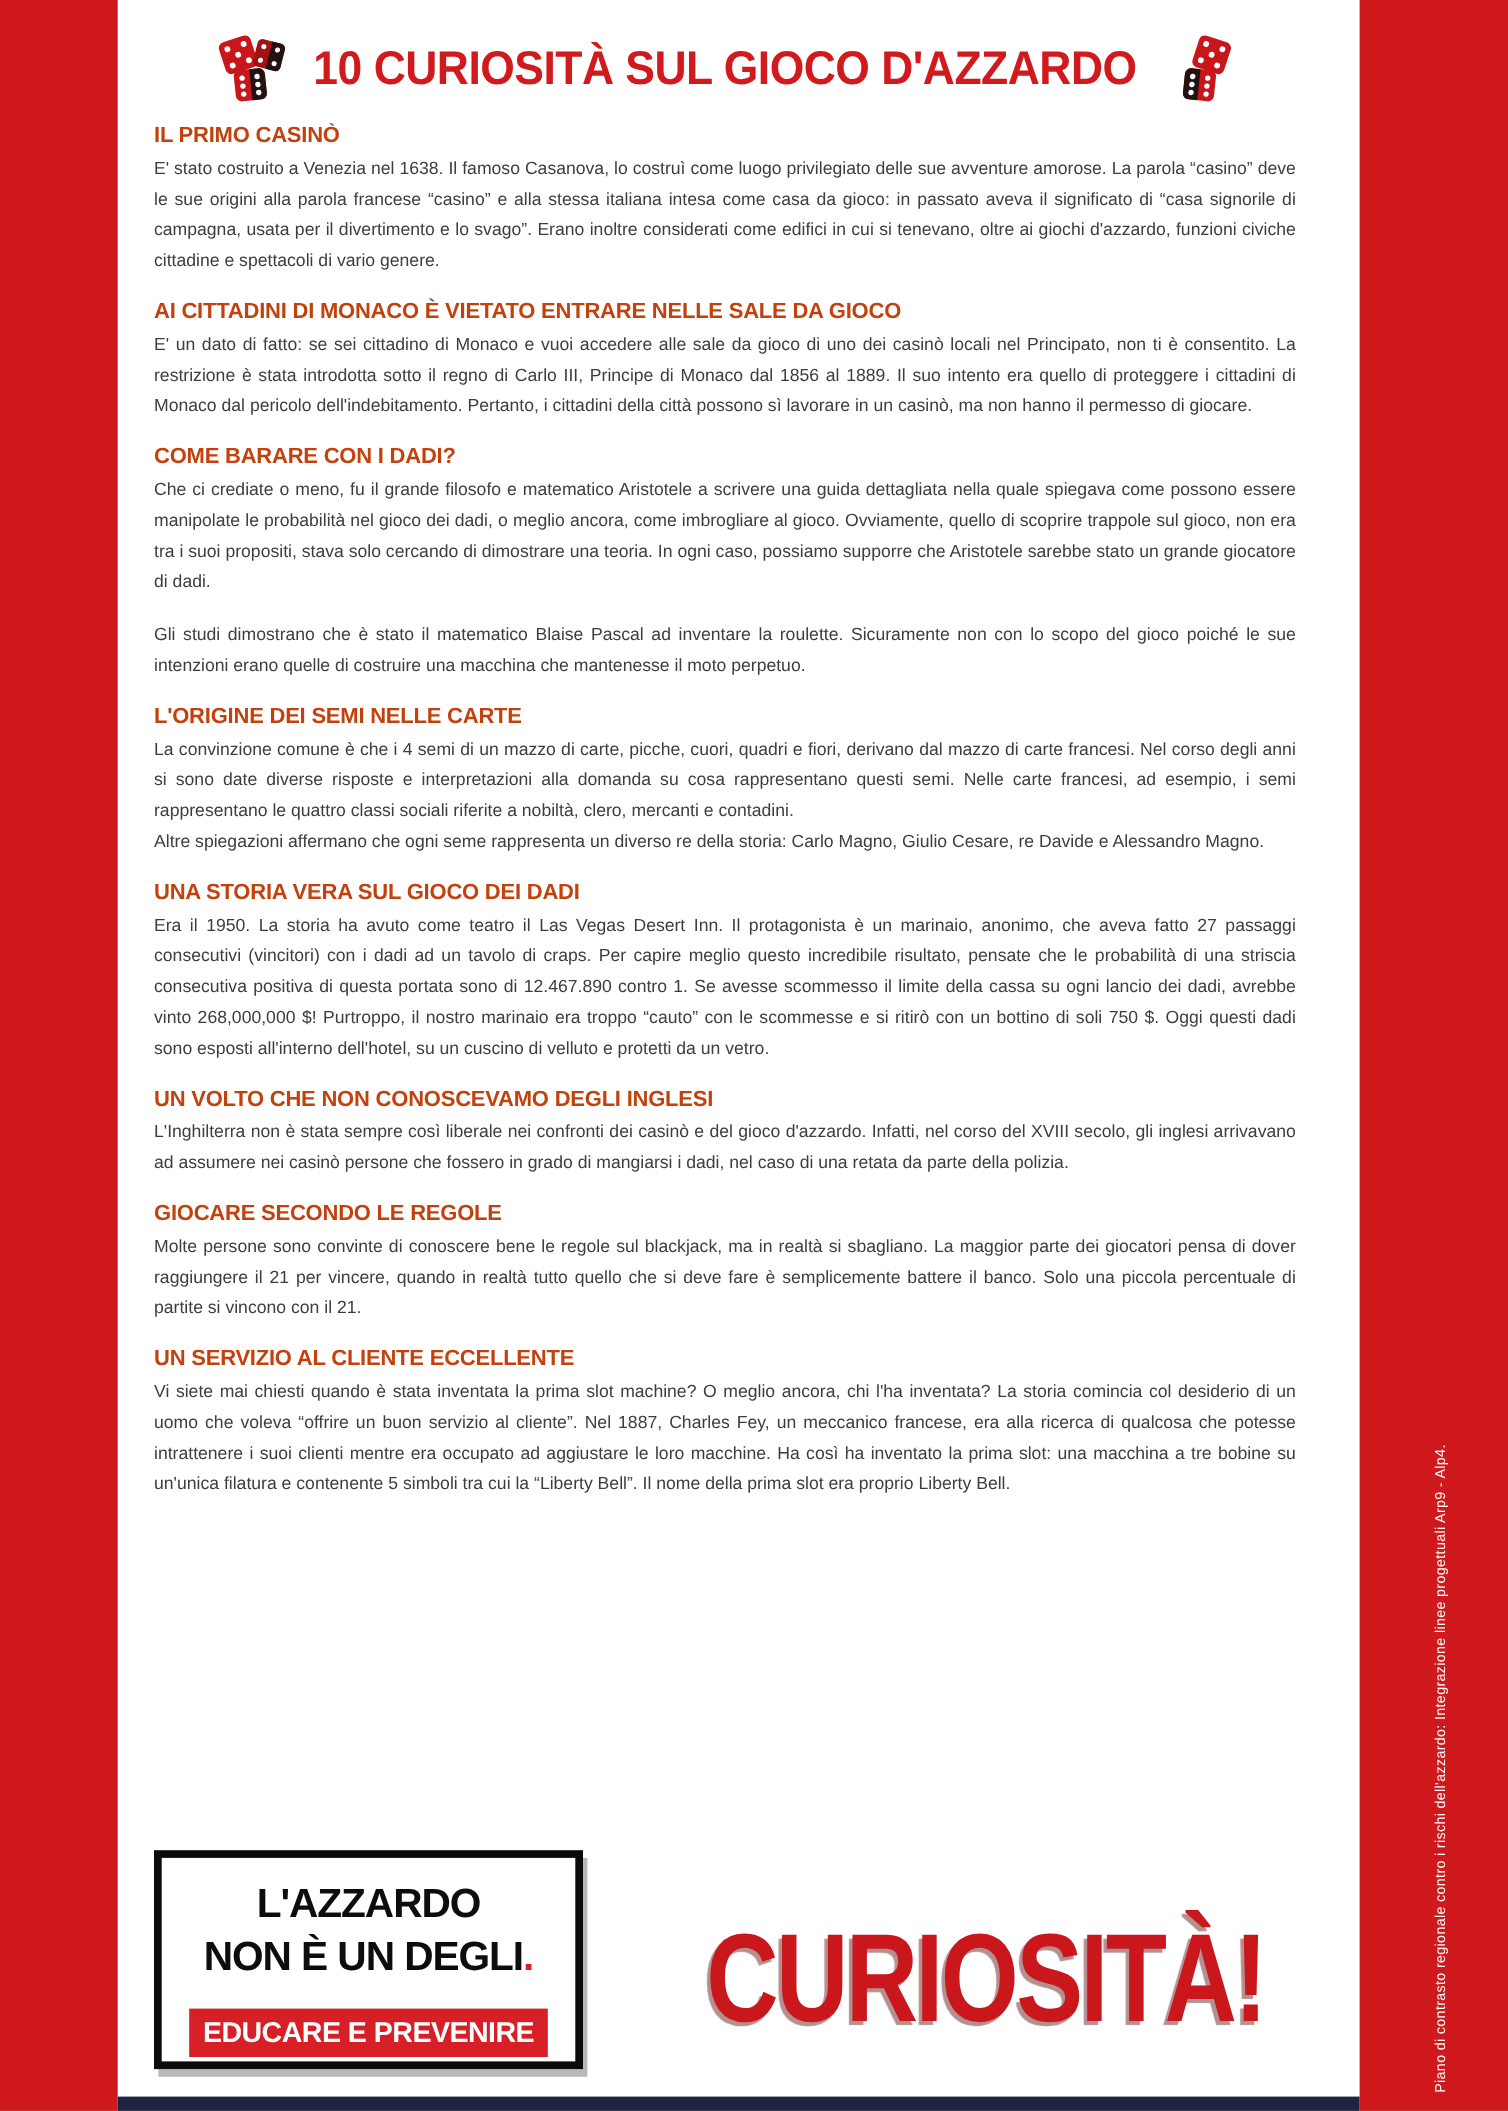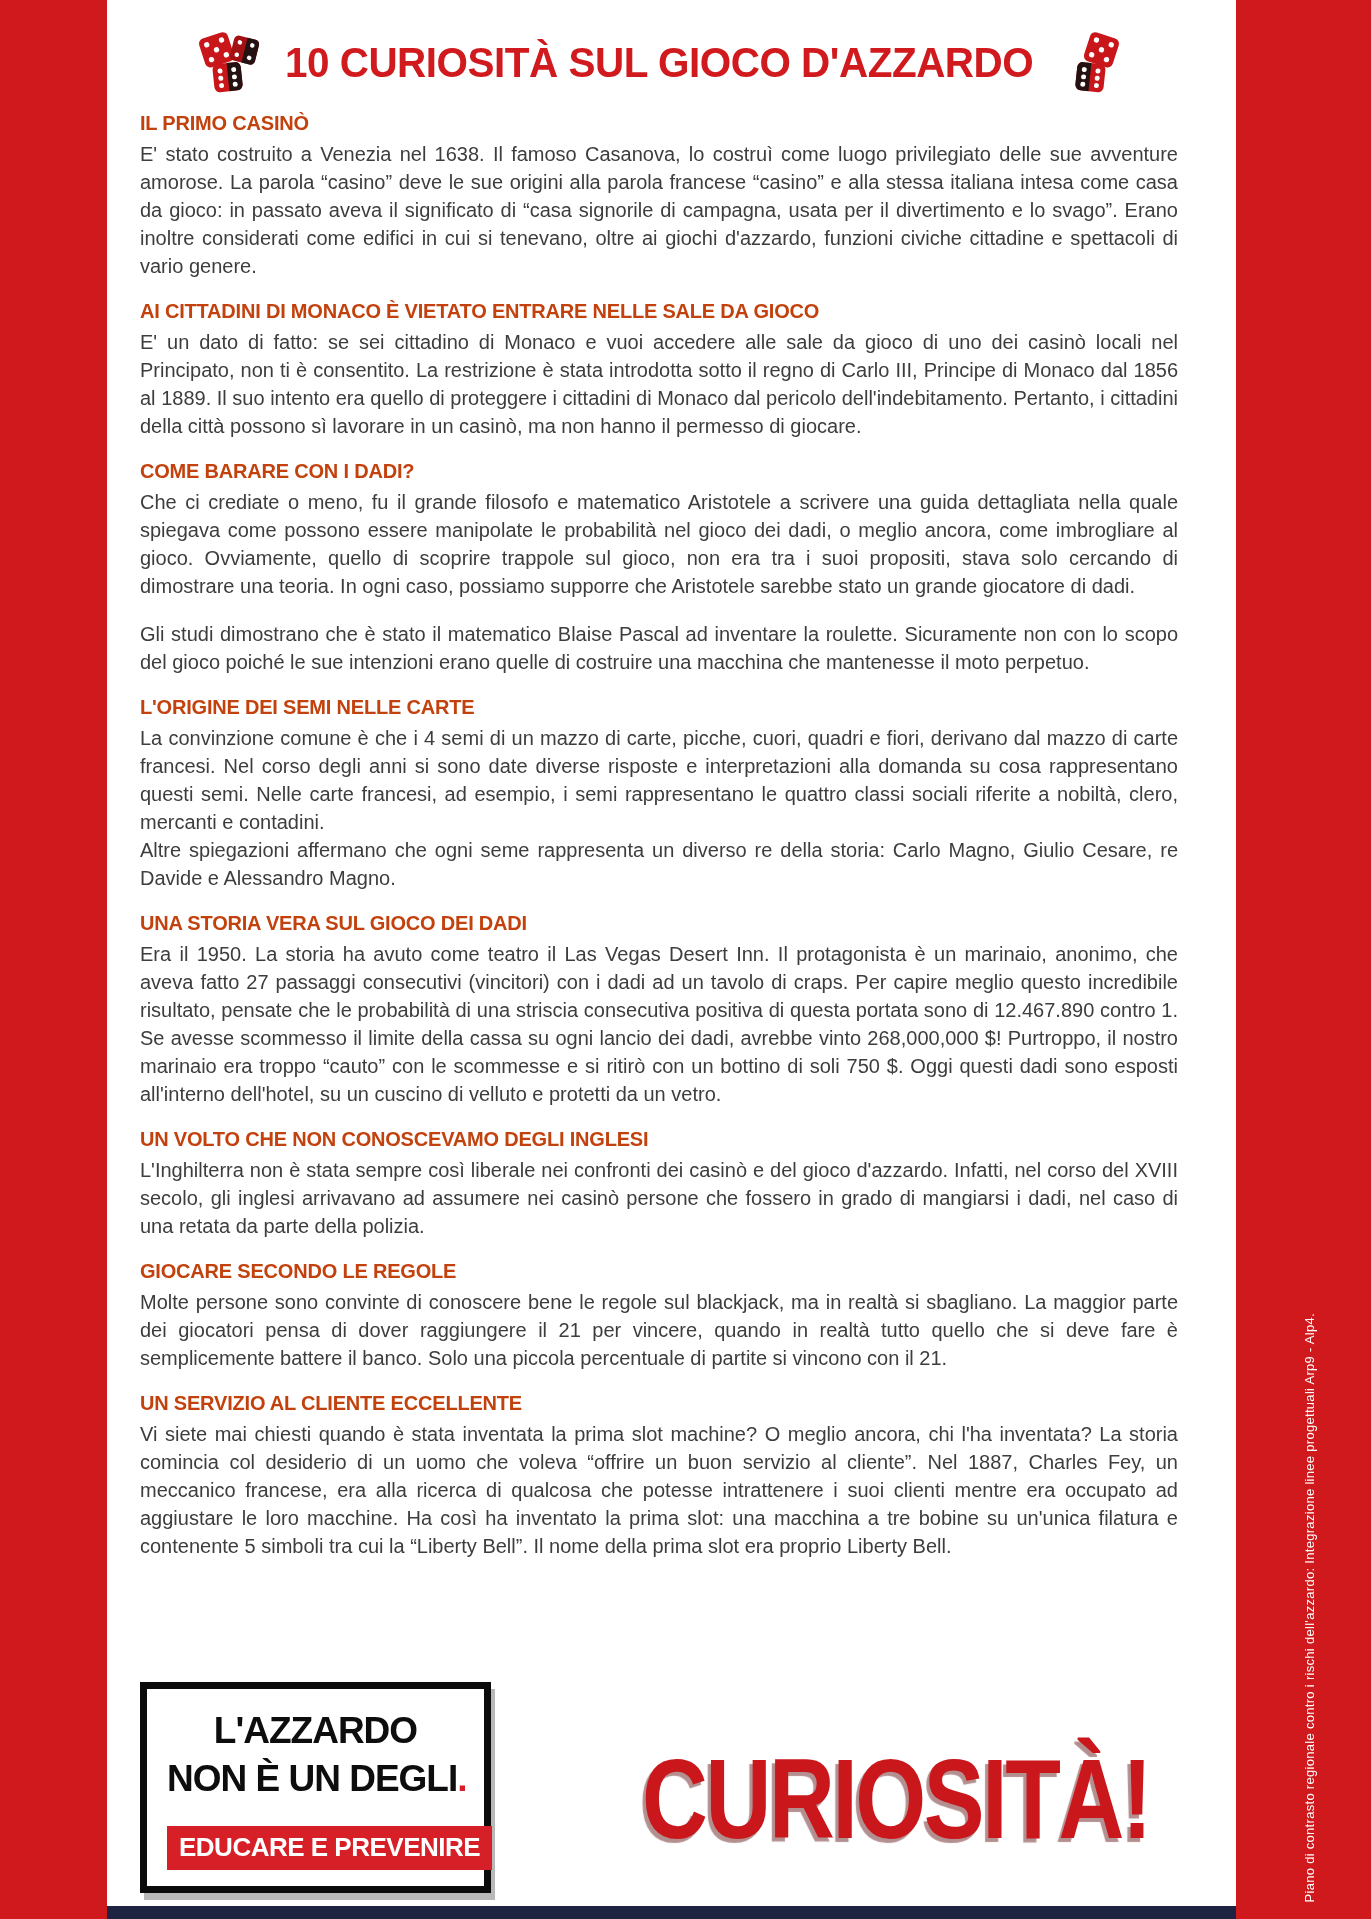--- a/index.html
+++ b/index.html
@@ -20,26 +20,26 @@
   .title{
     margin:0;color:#d11a1e;font-size:43px;font-weight:900;letter-spacing:-.5px;
     transform:scaleX(.94);white-space:nowrap;
   }
   .dice{display:inline-block;line-height:0;}
   .dice.flip{transform:scaleX(-1);}
   .sections{height:1578px;overflow:hidden;}
   .sec{position:relative;margin:0 0 20px 0;}
   .sec-h{margin:0 0 5px 0;font-size:20px;font-weight:900;color:#c2410c;letter-spacing:-.2px;}
   .sec-b{
-    margin:0;font-size:20px;line-height:28px;color:#3d3d3d;
+    margin:0;font-size:16px;line-height:28px;color:#3d3d3d;
     text-align:justify;white-space:pre-line;
   }
   .badge{
-    position:absolute;left:140px;top:1682px;width:351px;box-sizing:border-box;
-    background:#fff;border:7px solid #0b0b0b;padding:18px 20px 16px;
+    position:absolute;left:140px;top:1682px;width:390px;box-sizing:border-box;
+    background:#fff;border:7px solid #0b0b0b;padding:18px 20px 4px;
     box-shadow:4px 7px 0 rgba(0,0,0,.28);text-align:center;
   }
   .badge-l1,.badge-l2{font-size:37px;font-weight:900;color:#0d0d0d;letter-spacing:-1px;line-height:1.3;white-space:nowrap;}
   .badge-dot{color:#d61f26;}
   .badge-banner{
     display:inline-block;margin-top:23px;background:#d61f26;color:#fff;
     font-size:26px;font-weight:800;letter-spacing:-.5px;padding:6px 12px 7px;white-space:nowrap;
   }
   .big-word{
     position:absolute;left:642px;top:1742px;

